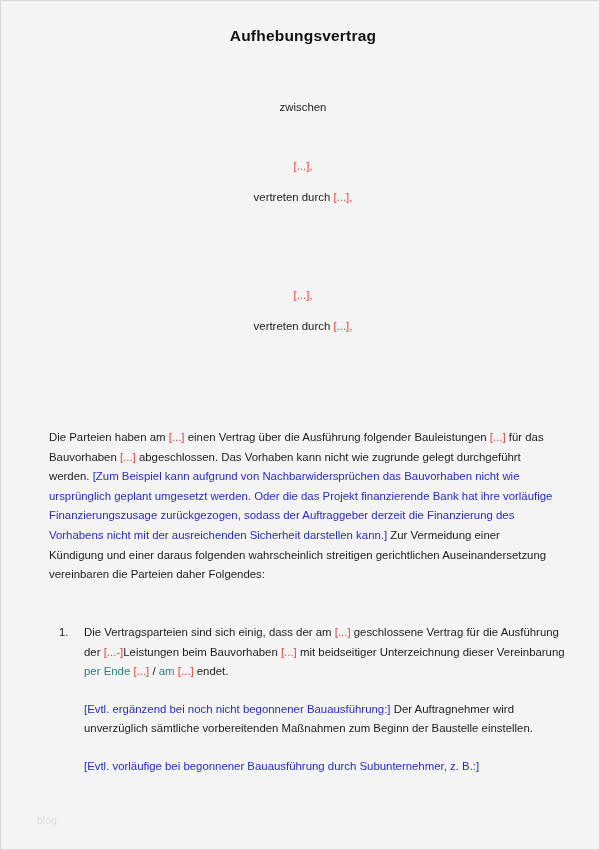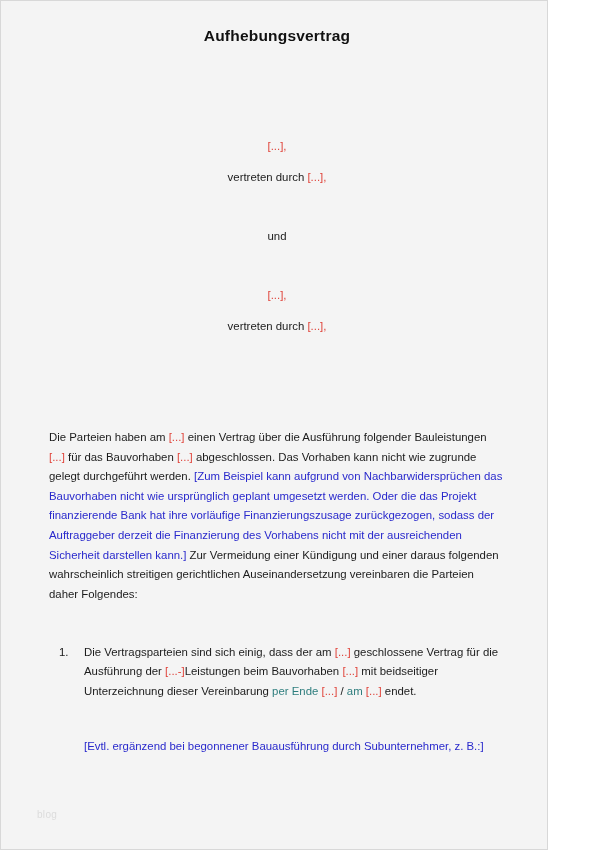--- a/index.html
+++ b/index.html
@@ -5,21 +5,21 @@
   html, body {
     margin: 0;
     padding: 0;
     background: #ffffff;
   }
   body {
     font-family: "Liberation Sans", sans-serif;
   }
   .page {
     position: relative;
-    width: 548px;
+    width: 600px;
     height: 850px;
     box-sizing: border-box;
     background: #f4f4f4;
     border: 1px solid #d8d8d8;
     overflow: hidden;
     font-size: 11.4px;
     color: #1b1b1b;
     line-height: 1.72;
   }
   .inner {
@@ -84,47 +84,47 @@
     top: 0;
   }
   .sub-par {
     margin: 0;
     padding-left: 47px;
   }
 
   .watermark {
     position: absolute;
     left: 36px;
-    bottom: 26px;
+    bottom: 20px;
     font-size: 10px;
     color: #dcdcdc;
     letter-spacing: 0.3px;
   }
 </style>
 </head>
 <body>
 
 <div class="page">
   <div class="inner">
 
     <h1 class="doc-title">Aufhebungsvertrag</h1>
 
     <div class="spacer-1"></div>
 
+    <p class="center-block">zwischen</p>
 
     <div class="spacer-2"></div>
 
     <div>
       <p class="party-line"><span class="red">[...],</span></p>
       <p class="party-line"><span>vertreten durch </span><span class="red">[...],</span></p>
     </div>
 
     <div class="spacer-3"></div>
 
-    <p class="center-block">und</p>
 
     <div class="spacer-4"></div>
 
     <div>
       <p class="party-line"><span class="red">[...],</span></p>
       <p class="party-line"><span>vertreten durch </span><span class="red">[...],</span></p>
     </div>
 
     <div class="spacer-5"></div>
 
@@ -137,21 +137,22 @@
 
     <ol class="clauses">
       <li>
         <span class="num">1.</span>
         <span><span>Die Vertragsparteien sind sich einig, dass der am </span><span class="red">[...]</span><span> geschlossene Vertrag für die Ausführung der </span><span class="red">[...-]</span><span>Leistungen beim Bauvorhaben </span><span class="red">[...]</span><span> mit beidseitiger Unterzeichnung dieser Vereinbarung </span><span class="teal">per Ende </span><span class="red">[...]</span><span> / </span><span class="teal">am </span><span class="red">[...]</span><span> endet.</span></span>
       </li>
     </ol>
 
     <div class="spacer-8"></div>
 
+    <p class="sub-par"><span class="blue">[Evtl. ergänzend bei noch nicht begonnener Bauausführung:]</span><span> Der Auftragnehmer wird unverzüglich sämtliche vorbereitenden Maßnahmen zum Beginn der Baustelle einstellen.</span></p>
 
     <div class="spacer-9"></div>
 
-    <p class="sub-par"><span class="blue">[Evtl. ergänzend bei begonnener Bauausführung durch Subunternehmer, z. B.:]</span></p>
+    <p class="sub-par"><span class="blue">[Evtl. vorläufige bei begonnener Bauausführung durch Subunternehmer, z. B.:]</span></p>
 
   </div>
 
   <div class="watermark">blog</div>
 </div>
 
 </body></html>

